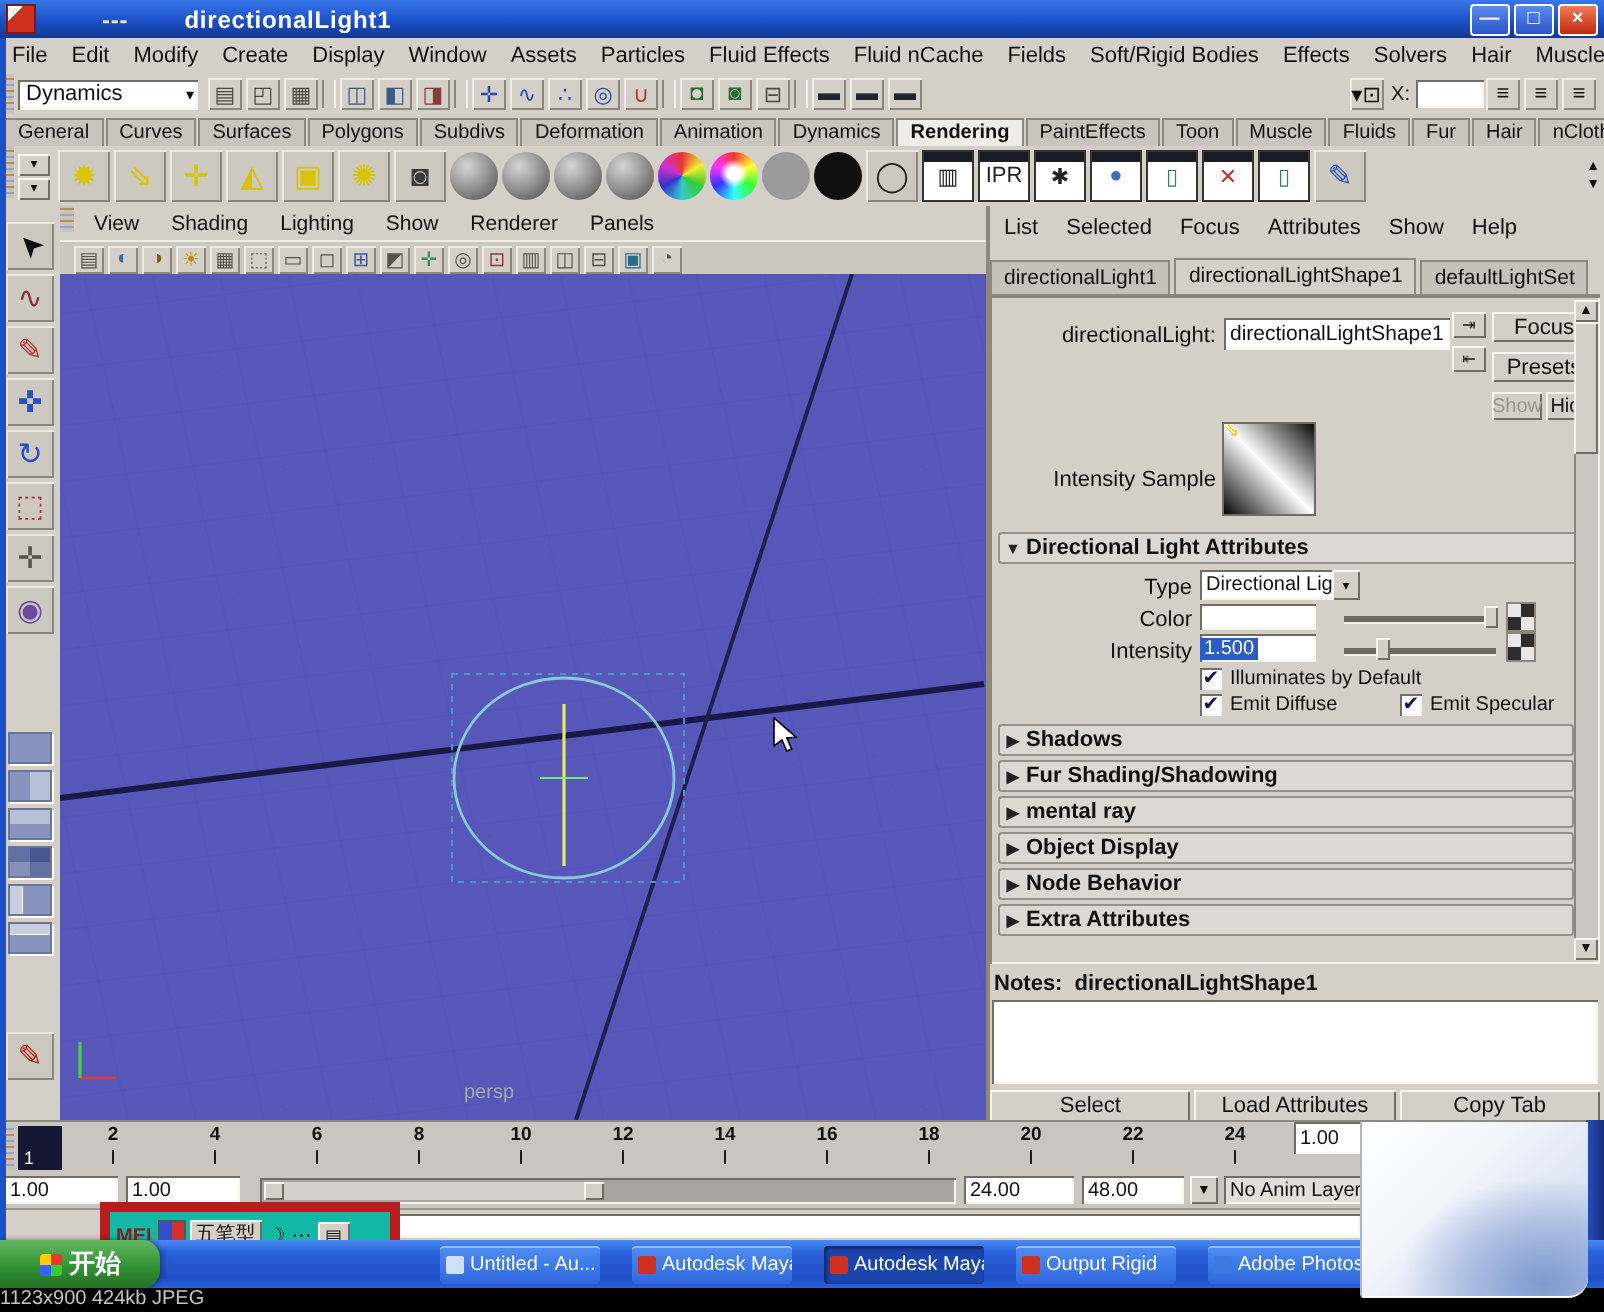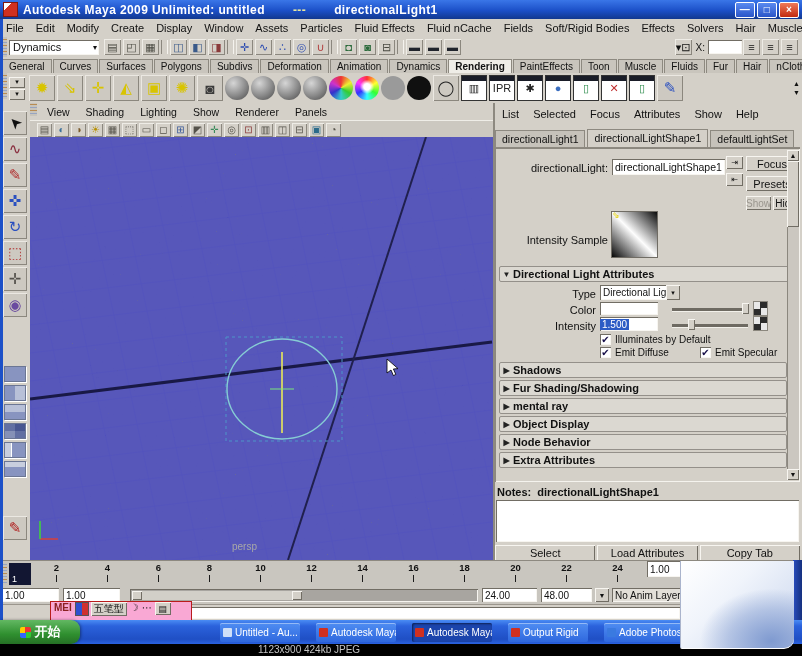--- a/index.html
+++ b/index.html
@@ -75,48 +75,47 @@
   .cbl{font-size:10px}
   .disabled{color:#9a968e}
   
   #timeslider{left:0;top:560px;width:802px;height:26px;background:#c9c6bf;border-top:1px solid #8d8980;display:flex}
   .tcell{flex:1;text-align:center;font-size:9.5px;font-weight:bold;padding-top:1px}
   .tick{display:block;width:1px;height:7px;background:#1a1a1a;margin:2px auto 0}
   #rangerow{left:0;top:586px;width:802px;height:18px;background:#c9c6bf;display:flex;align-items:center}
   .rfield{height:14px;font-size:10px;display:flex;align-items:center;padding-left:3px}
   #cmdrow{left:0;top:604px;width:802px;height:16px;background:#d4d0c8;border-top:1px solid #9b968d;border-bottom:1px solid #55524c}
   
-  #imebar{left:50px;top:601px;width:140px;height:18px;display:flex;align-items:flex-start;background:#f9a8d4;border:1px solid #b91c1c;font-size:10px;z-index:20}
+  #imebar{left:50px;top:601px;width:140px;height:18px;display:flex;align-items:flex-end;background:#14b8a6;border:5px solid #b91c1c;font-size:10px;z-index:20}
   
   #taskbar{left:0;top:620px;width:802px;height:24px;background:linear-gradient(180deg,#4a8cf4 0%,#2b62dc 25%,#1f4fc4 80%,#2a62e0 100%);display:flex;align-items:center;z-index:30}
   #startbtn{width:80px;height:24px;border-radius:0 9px 9px 0;display:flex;align-items:center;justify-content:center;gap:4px;
      background:linear-gradient(180deg,#62b862 0%,#2f8f2f 60%,#257025 100%);color:#fff;font-weight:bold;font-size:13px;box-shadow:1px 0 3px rgba(0,0,0,.4)}
   .flagicon{width:11px;height:11px;background:conic-gradient(#e33 0 25%,#3c3 0 50%,#36f 0 75%,#fc0 0);border-radius:2px}
   .task{width:74px;height:19px;margin-right:16px;border-radius:2px;display:flex;align-items:center;gap:3px;padding:0 3px;
      background:linear-gradient(180deg,#4f8df2,#2f68de);color:#fff;font-size:10px;white-space:nowrap;overflow:hidden;box-shadow:inset 0 1px 0 rgba(255,255,255,.4)}
   .task.active{background:#1b44ac;box-shadow:inset 1px 1px 2px rgba(0,0,0,.5)}
   .ticon{width:9px;height:9px;flex:0 0 9px;border-radius:1px;background:#ccc}
   
-  #caption{left:0;top:644px;width:802px;height:12px;background:#000;color:#c4c4c4;font-size:10px;line-height:12px;padding-left:258px;box-sizing:border-box;z-index:10}
+  #caption{left:0;top:644px;width:802px;height:12px;background:#000;color:#c4c4c4;font-size:10px;line-height:12px;box-sizing:border-box;z-index:10}
   
   #floatwin{left:680px;top:561px;width:113px;height:87px;z-index:60;border-radius:0 0 10px 2px;border-left:1px solid #aab4cc;border-bottom:1px solid #fff;
      background:radial-gradient(95px 70px at 80% 92%,#7f9ad0 0%,rgba(150,172,216,.6) 45%,rgba(255,255,255,0) 75%),linear-gradient(135deg,#ffffff 0%,#f0f4fb 40%,#d9e2f3 75%,#c3d0ea 100%)}
   #desktopedge{left:793px;top:560px;width:9px;height:92px;background:linear-gradient(90deg,#2a4ec0,#15307e);z-index:5}
   #rborder{left:799px;top:0;width:3px;height:560px;background:#1c50c8}
   #lborder{left:0;top:19px;width:3px;height:601px;background:#1c50c8;z-index:1}
 </style>
 </head>
 <body>
 
 <div class="abs" id="lborder"></div>
 <div class="abs" id="rborder"></div>
 
 <div class="abs" id="titlebar">
   <span id="mayalogo"></span>
-  <span>Autodesk Maya 2009 Unlimited: untitled</span>
   <span style="margin:0 28px;color:#e8e8a0">---</span>
   <span>directionalLight1</span>
   <span style="flex:1"></span>
   <span class="wbtn">—</span>
   <span class="wbtn">□</span>
   <span class="wbtn close" style="margin-right:3px">×</span>
 </div>
 
 <div class="abs" id="menubar">
 

